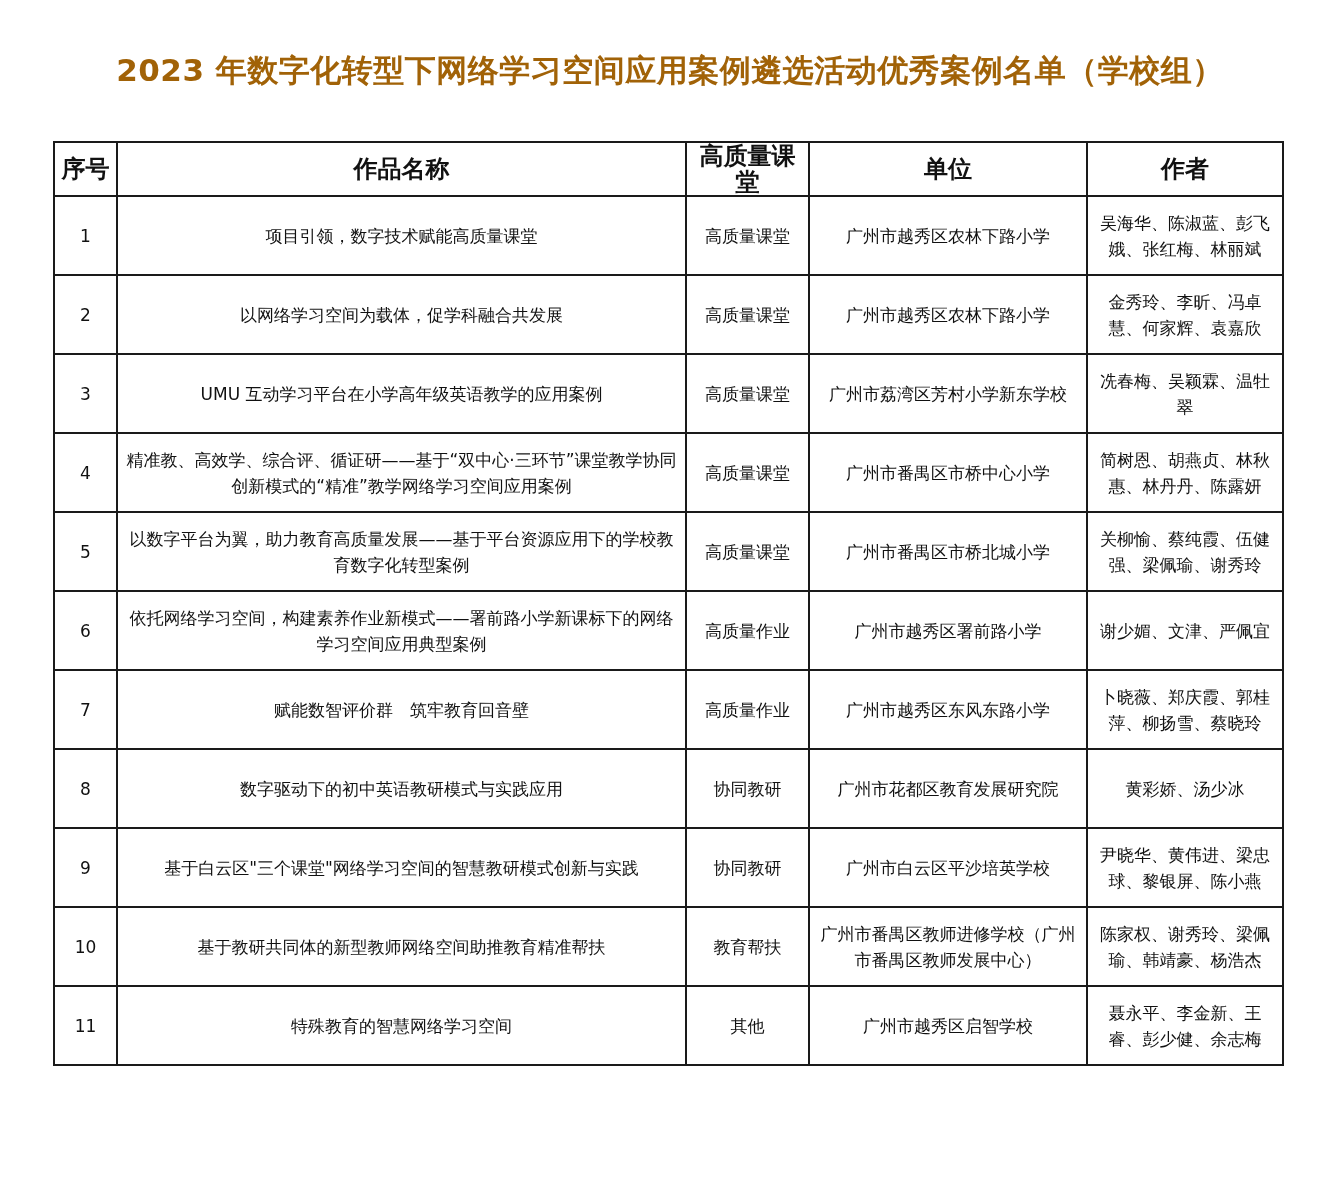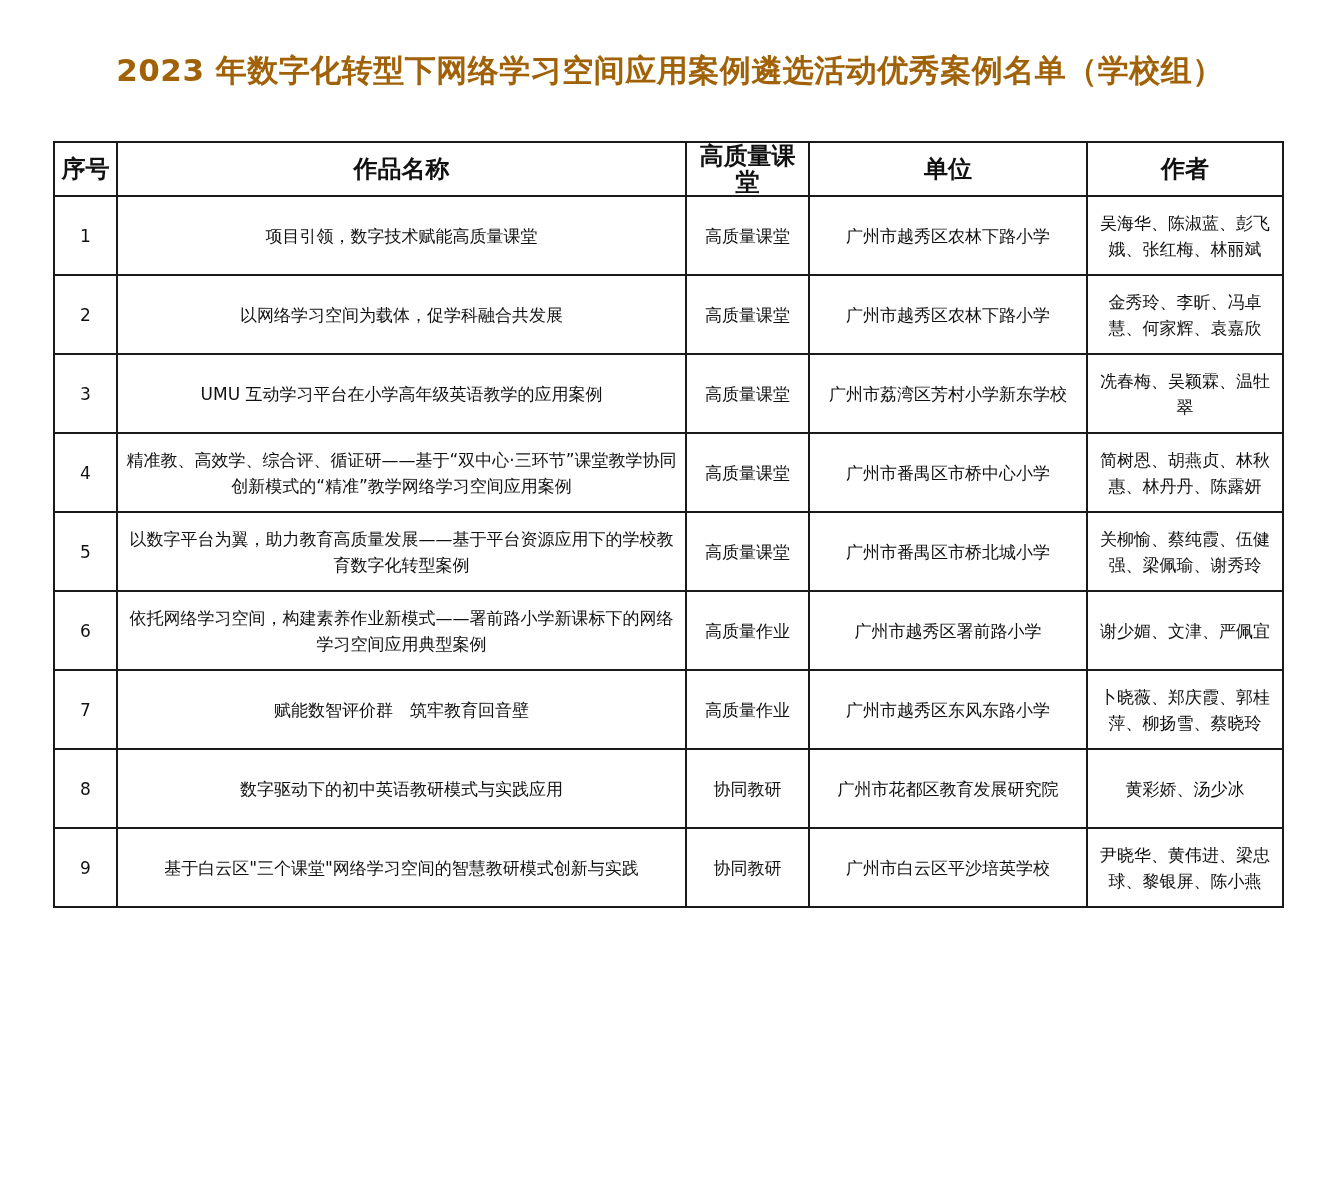--- a/index.html
+++ b/index.html
@@ -138,14 +138,28 @@
       <td>广州市花都区教育发展研究院</td>
       <td class="author-cell">黄彩娇、汤少冰</td>
     </tr>
     <tr>
       <td>9</td>
       <td>基于白云区"三个课堂"网络学习空间的智慧教研模式创新与实践</td>
       <td>协同教研</td>
       <td>广州市白云区平沙培英学校</td>
       <td class="author-cell">尹晓华、黄伟进、梁忠球、黎银屏、陈小燕</td>
     </tr>
+    <tr>
+      <td>10</td>
+      <td>基于教研共同体的新型教师网络空间助推教育精准帮扶</td>
+      <td>教育帮扶</td>
+      <td>广州市番禺区教师进修学校（广州市番禺区教师发展中心）</td>
+      <td class="author-cell">陈家权、谢秀玲、梁佩瑜、韩靖豪、杨浩杰</td>
+    </tr>
+    <tr>
+      <td>11</td>
+      <td>特殊教育的智慧网络学习空间</td>
+      <td>其他</td>
+      <td>广州市越秀区启智学校</td>
+      <td class="author-cell">聂永平、李金新、王睿、彭少健、余志梅</td>
+    </tr>
   </tbody>
 </table>
 
 </body></html>

